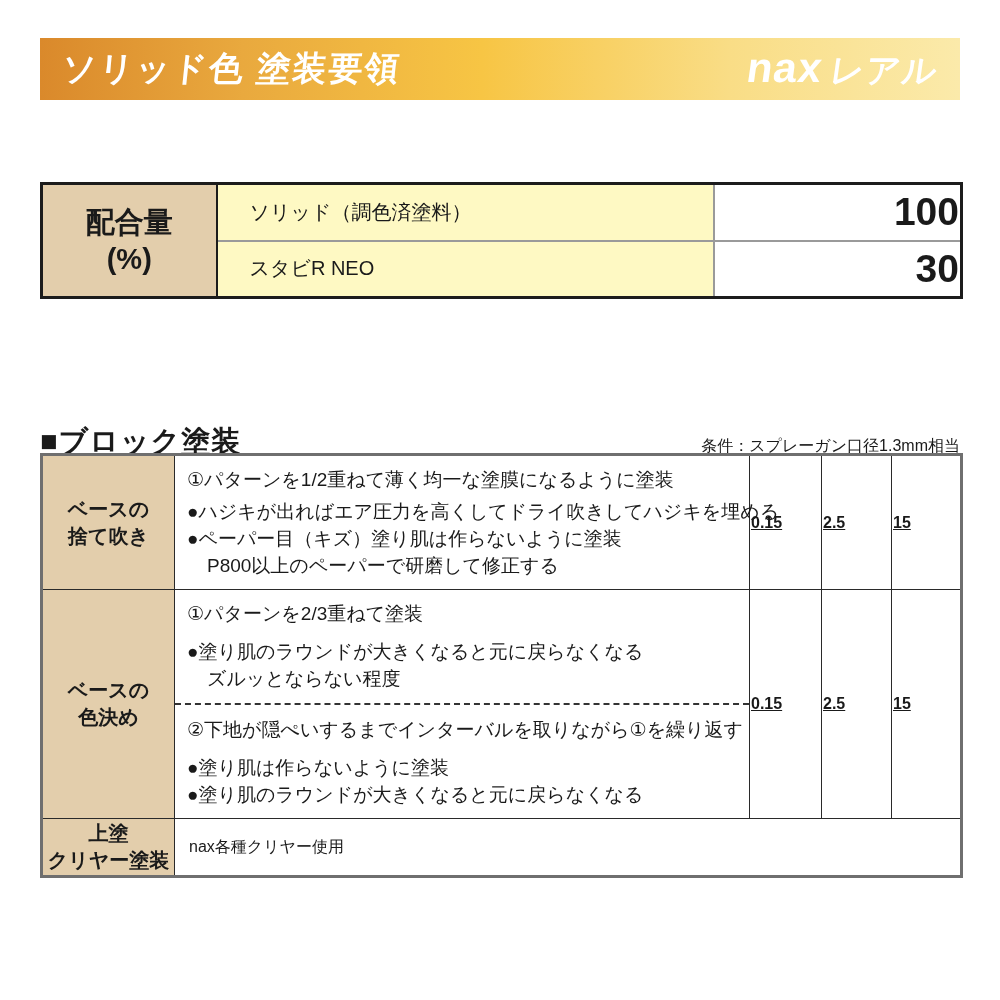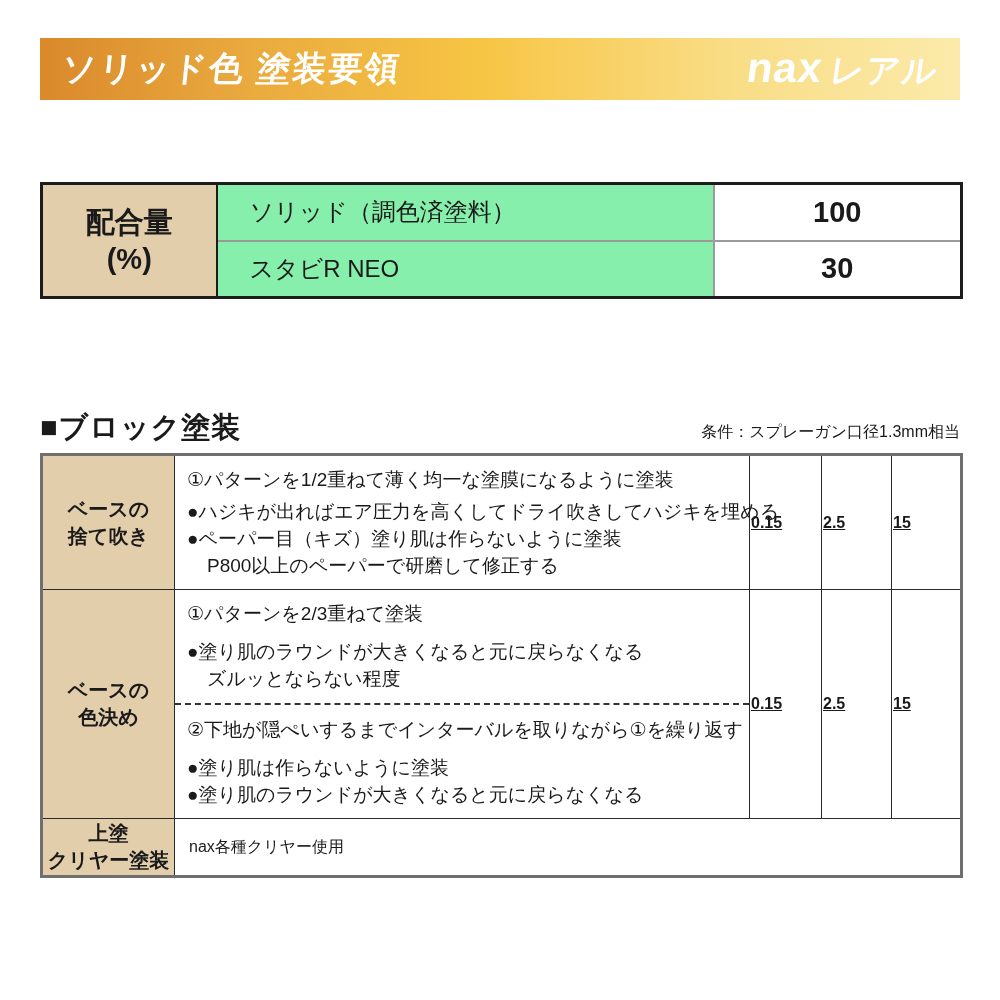--- a/index.html
+++ b/index.html
@@ -28,26 +28,26 @@
   .mix-table{
     position:absolute;left:40px;top:182px;width:920px;
     border:3px solid #1c1c1c;
   }
   .mix-table td{border:2px solid #9a9a9a;}
   .mix-table td.tan{
     background:#e3ceac;border-right:2px solid #1c1c1c;text-align:center;
     font-weight:700;font-size:29px;line-height:1.25;
   }
   .mix-table tr{height:57px;}
-  .mix-table td.name{font-size:24px;padding-left:32px;font-weight:500;background:#86efac;}
-  .mix-table td.val{font-size:29px;font-weight:700;text-align:center;background:#fff;}
+  .mix-table td.name{font-size:20px;padding-left:32px;font-weight:500;background:#fef9c3;}
+  .mix-table td.val{font-size:39px;font-weight:700;text-align:right;background:#fff;}
 
   
   .section-row{
-    position:absolute;left:40px;top:398px;width:920px;height:44px;
+    position:absolute;left:40px;top:412px;width:920px;height:44px;
     display:flex;align-items:flex-end;justify-content:space-between;text-align:right;
   }
   .section-row h2{margin:0;font-size:29px;font-weight:700;letter-spacing:1px;line-height:1;}
   .section-row .cond{font-size:16px;line-height:1;padding-bottom:2px;}
 
   
   .block-table{
     position:absolute;left:40px;top:453px;width:920px;
     border:3px solid #6f6f6f;
   }

